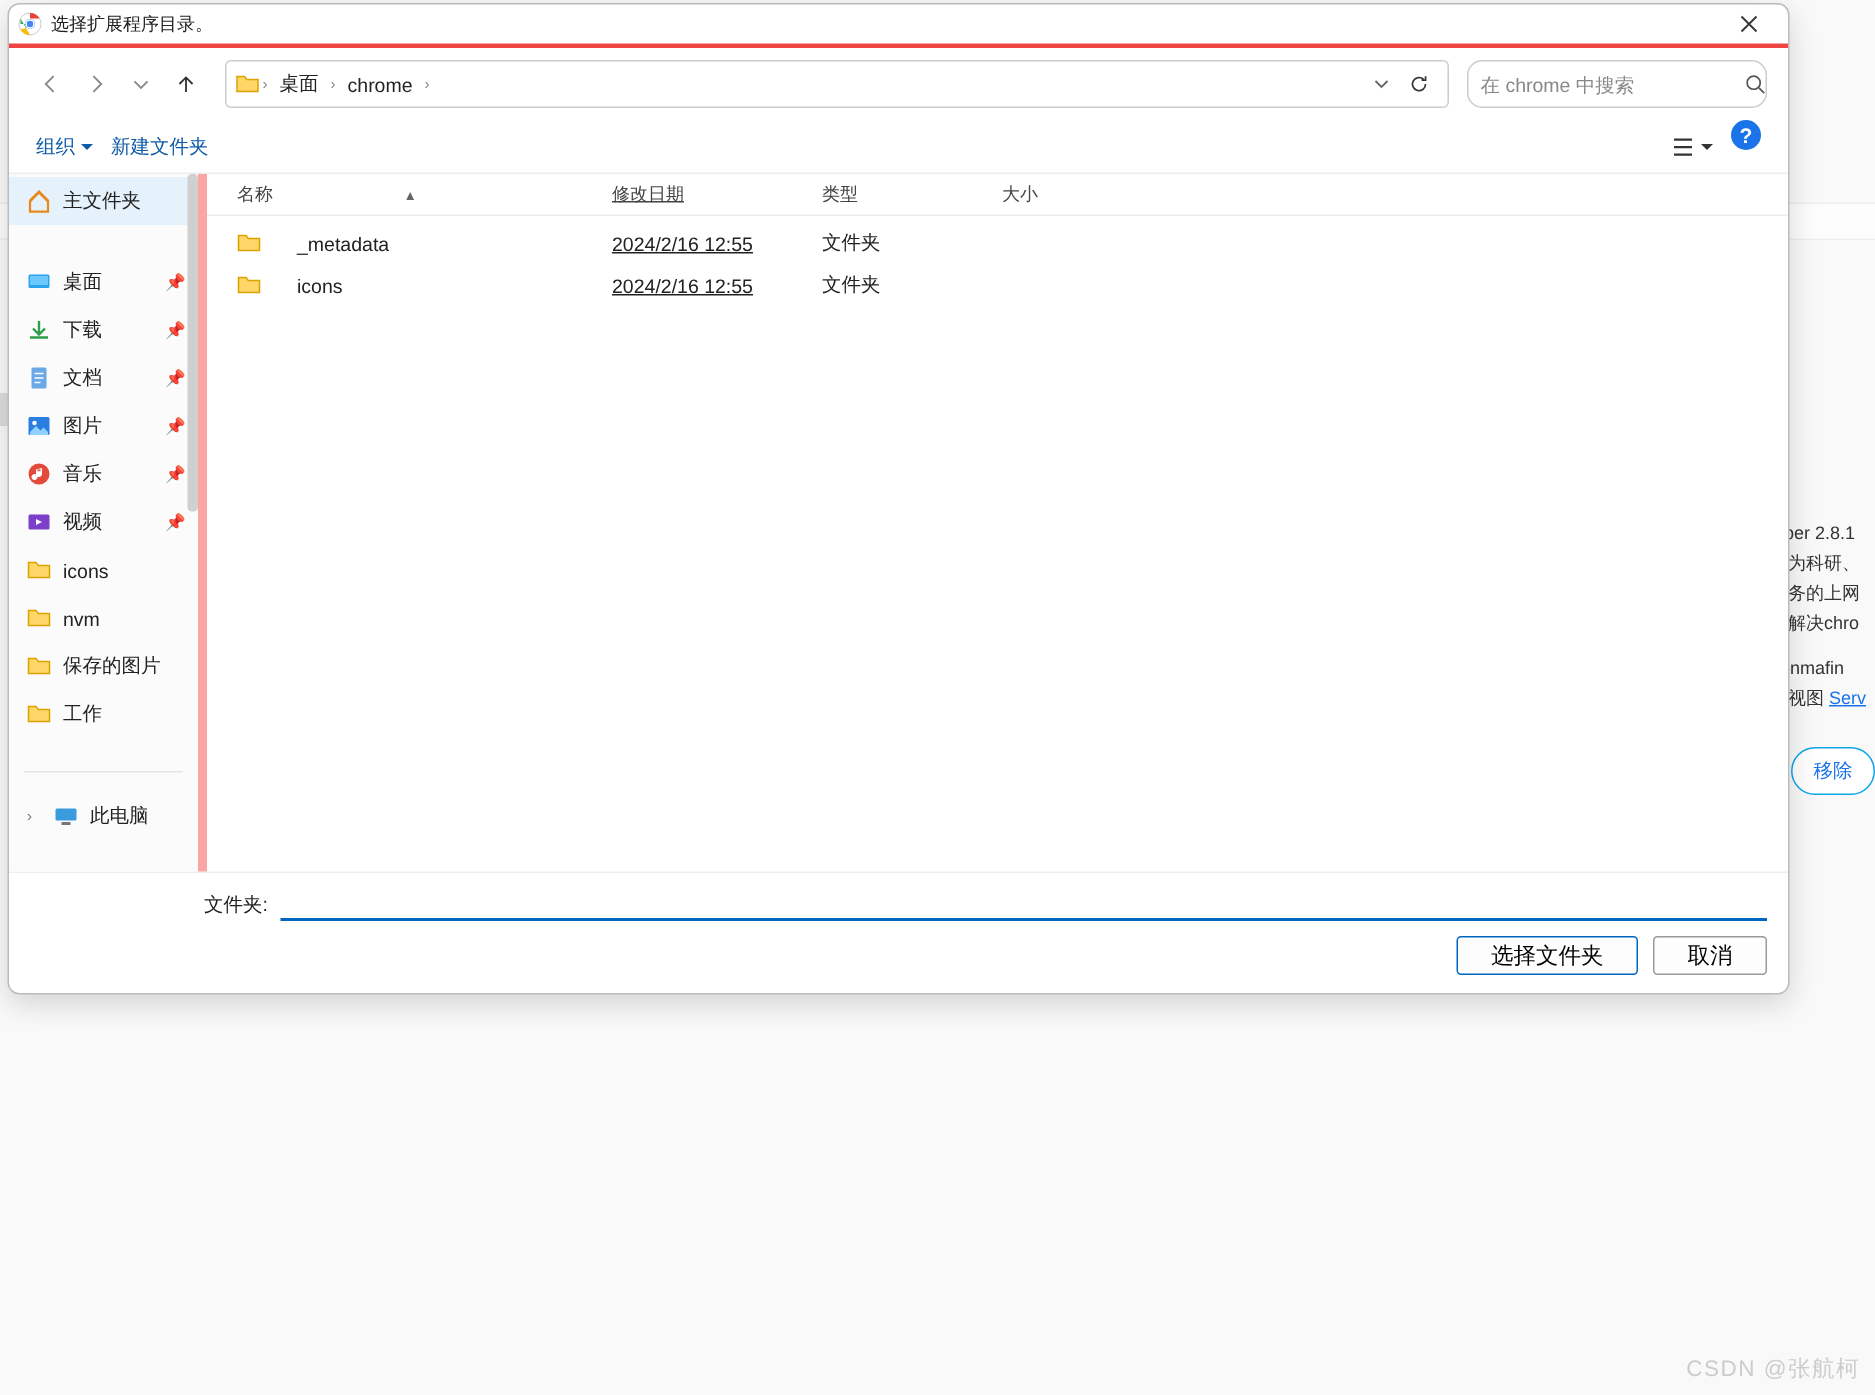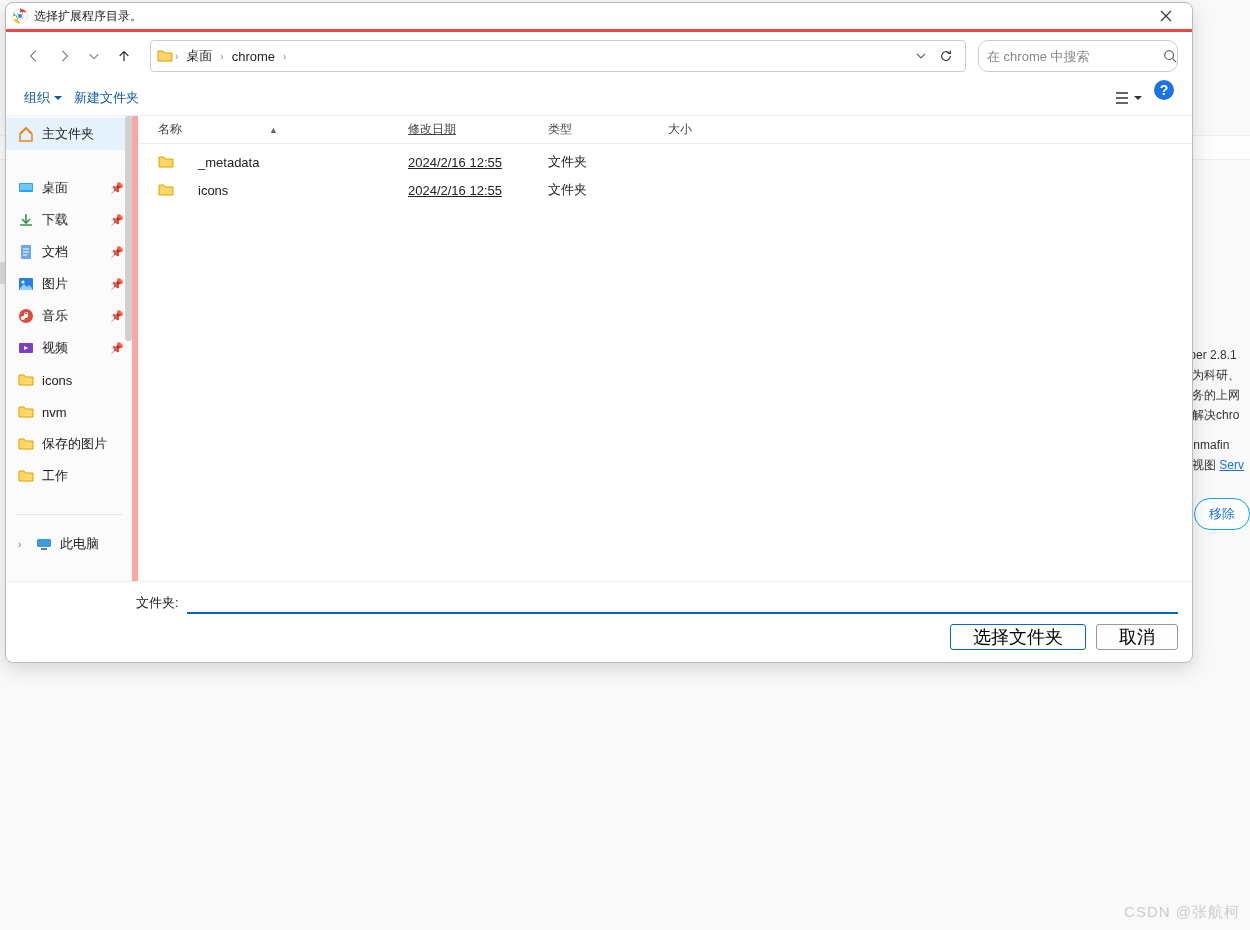--- a/index.html
+++ b/index.html
@@ -72,21 +72,21 @@
 .row { height: 28px; display: flex; align-items: center; padding-left: 20px; font-size: 13px; cursor: pointer; }
 .row .col-name { display: flex; align-items: center; gap: 24px; }
 .folder-ico { width: 16px; height: 16px; }
 
 
 .footer { border-top: 1px solid #eee; padding: 10px 14px 12px; display: flex; flex-direction: column; gap: 10px; }
 .folder-input-row { display: flex; align-items: center; gap: 8px; padding-left: 116px; }
 .folder-label { font-size: 13px; white-space: nowrap; }
 .folder-input { flex: 1; height: 22px; border: none; border-bottom: 2px solid #0067c0; outline: none; font-size: 13px; padding: 0 4px; }
 .btn-row { display: flex; justify-content: flex-end; gap: 10px; }
-.btn { height: 26px; padding: 0 22px; border: 1px solid #999; border-radius: 3px; background: #fdfdfd; font-size: 18px; cursor: pointer; }
+.btn { height: 26px; padding: 0 22px; border: 1px solid #999; border-radius: 3px; background: #fdfdfd; font-size: 15px; cursor: pointer; }
 .btn.primary { border-color: #0067c0; }
 
 
 .watermark { position: absolute; right: 10px; bottom: 8px; color: #ccc; font-size: 15px; letter-spacing: 1px; }
 
 
 svg { display: block; }
 </style>
 </head>
 <body>

